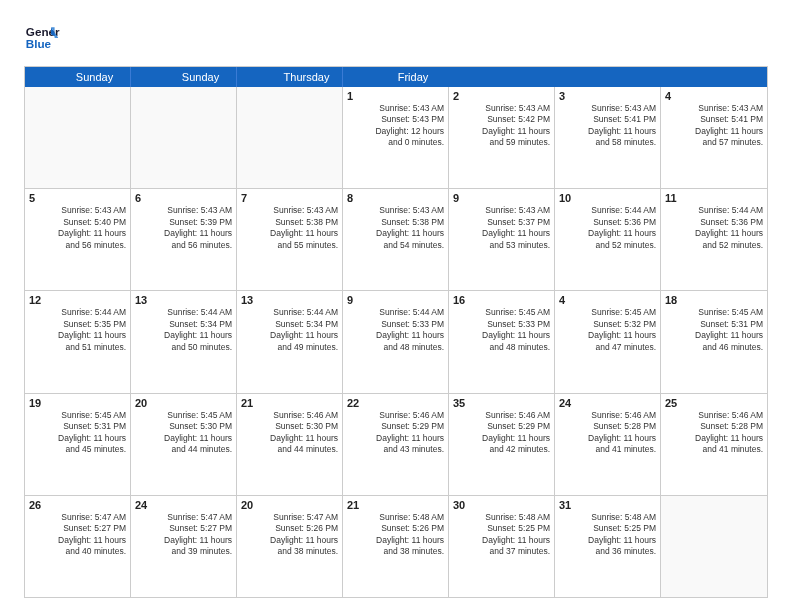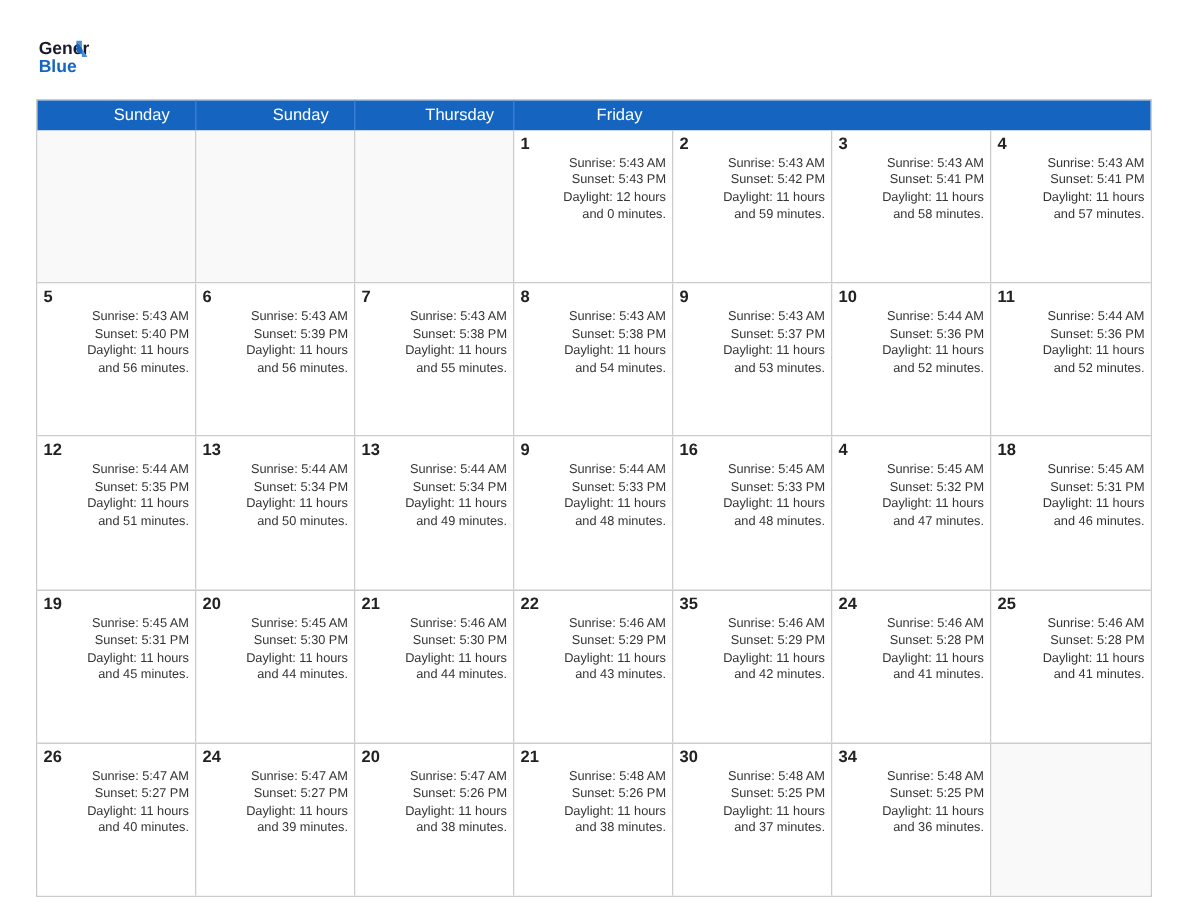--- a/index.html
+++ b/index.html
@@ -345,21 +345,21 @@
 and 38 minutes.</div>
           </div>
           <div class="cal-cell">
             <div class="day-num">30</div>
             <div class="cell-text" style="white-space: pre-line;">Sunrise: 5:48 AM
 Sunset: 5:25 PM
 Daylight: 11 hours
 and 37 minutes.</div>
           </div>
           <div class="cal-cell">
-            <div class="day-num">34</div>
+            <div class="day-num">31</div>
             <div class="cell-text" style="white-space: pre-line;">Sunrise: 5:48 AM
 Sunset: 5:25 PM
 Daylight: 11 hours
 and 36 minutes.</div>
           </div>
           <div class="cal-cell empty"></div>
         </div>
       </div>
   </div>
 </div>

